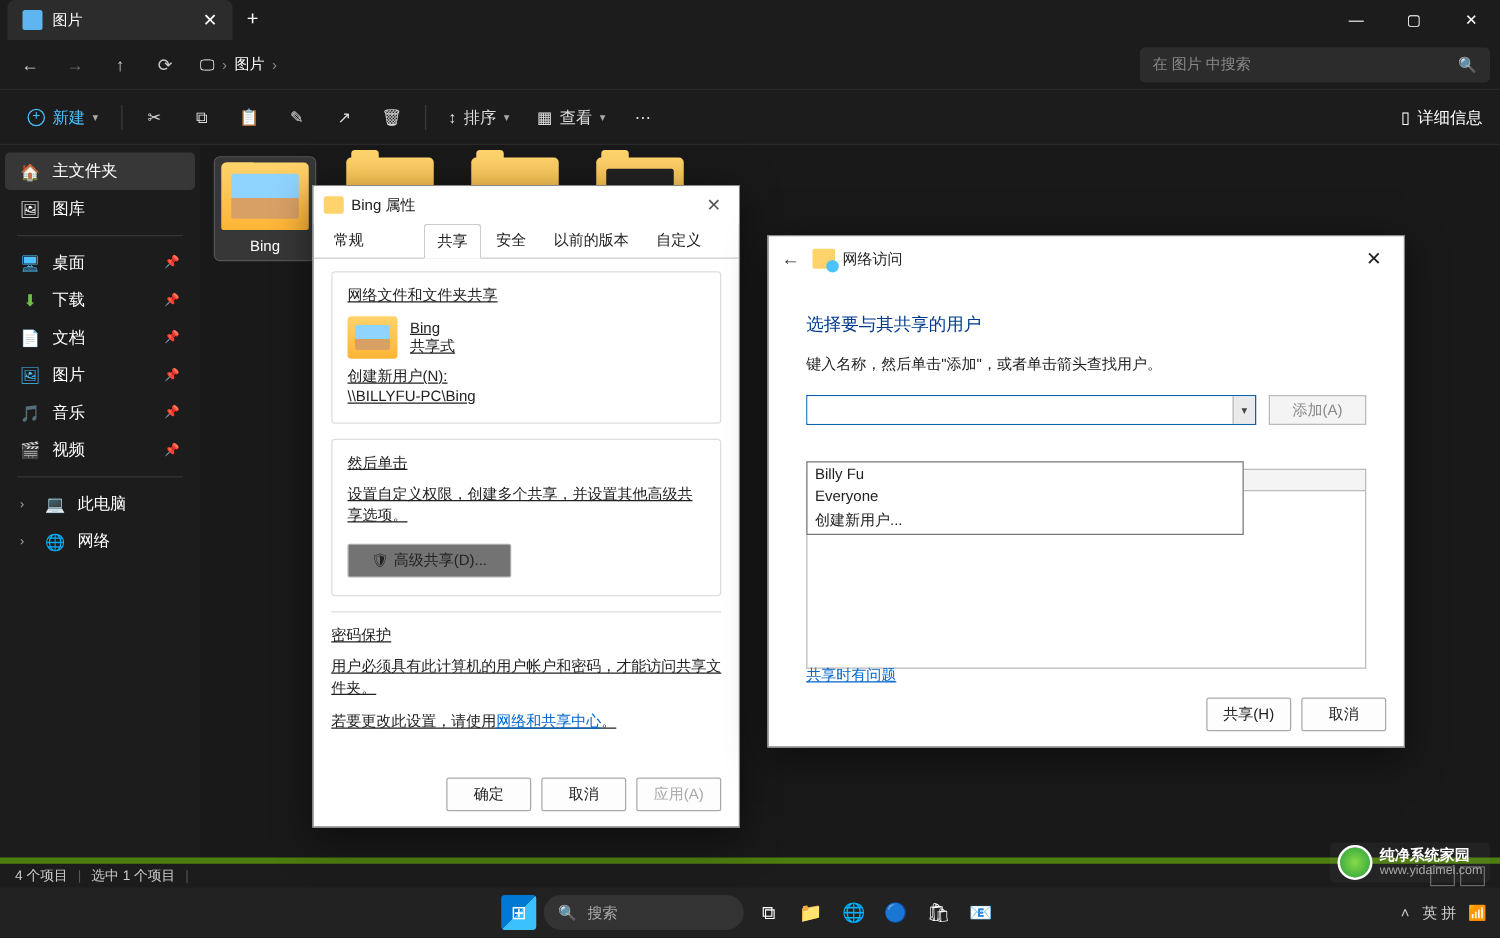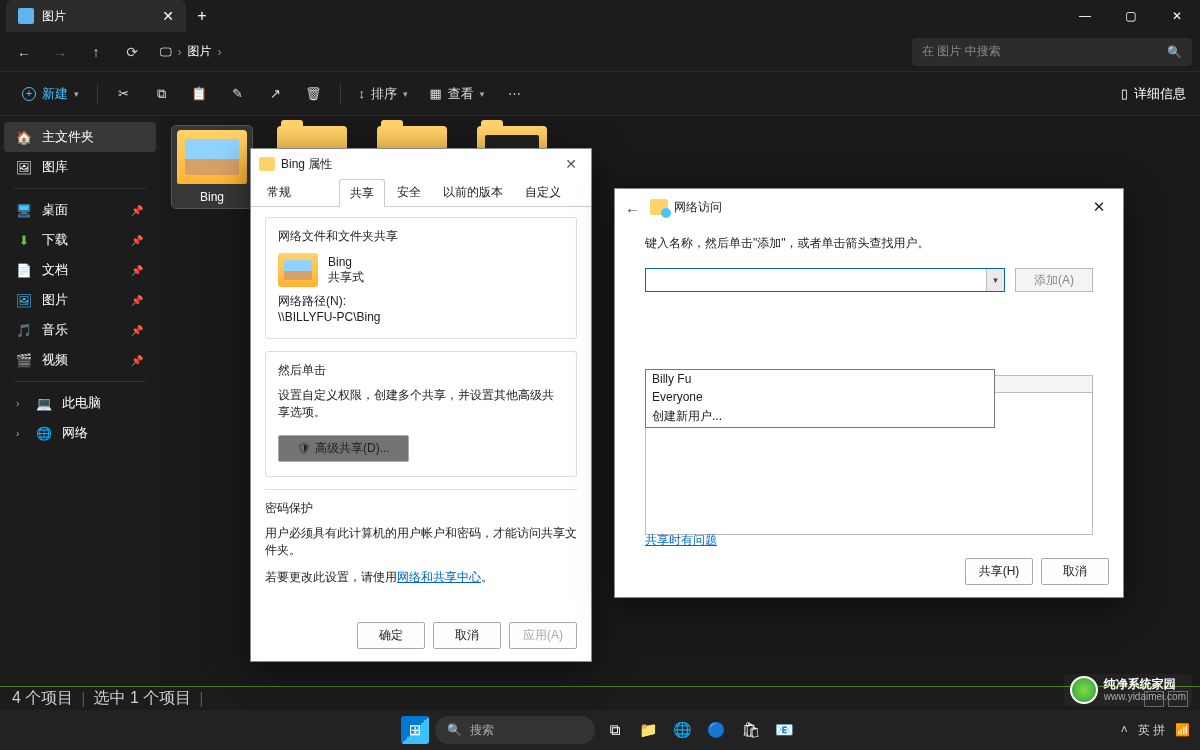--- a/index.html
+++ b/index.html
@@ -47,21 +47,21 @@
 .folder-item { width:80px; text-align:center; cursor:pointer; }
 .folder-item.sel { background:#373737; outline:1px solid #555; border-radius:4px; padding:4px 2px; }
 .folder-thumb { width:70px; height:54px; margin:0 auto 6px; background:linear-gradient(180deg,#ffd36b 0%,#ffb434 100%); border-radius:4px 4px 2px 2px; position:relative; display:flex; align-items:center; justify-content:center; }
 .folder-thumb .tab-flap { position:absolute; top:-6px; left:4px; width:22px; height:8px; background:#ffd36b; border-radius:3px 3px 0 0; }
 .folder-thumb.preview { overflow:hidden; }
 .folder-thumb.preview .img { width:54px;height:36px;background:linear-gradient(180deg,#8fd3ff 0 55%,#d9a066 55%); border-radius:2px; }
 .folder-thumb.dark .img { width:54px;height:36px; background:#222; border-radius:2px; }
 .folder-label { font-size:12px; }
 
 
-.statusbar { position:absolute; left:0; bottom:40px; height:24px; width:100%; background:#1c1c1c; display:flex; align-items:center; padding:0 12px; font-size:16px; color:#ccc; border-top:1px solid #4d7c0f; }
+.statusbar { position:absolute; left:0; bottom:40px; height:24px; width:100%; background:#1c1c1c; display:flex; align-items:center; padding:0 12px; font-size:11px; color:#ccc; border-top:5px solid #4d7c0f; }
 .statusbar .divv { margin:0 8px; color:#555; }
 .viewicons { margin-left:auto; display:flex; gap:4px; }
 .viewicons span { width:20px;height:16px;border:1px solid #666; display:inline-block; }
 
 
 .taskbar { position:absolute; left:0; bottom:0; height:40px; width:100%; background:#222; display:flex; align-items:center; justify-content:center; gap:6px; }
 .taskbar .search { width:160px; height:28px; background:#333; border-radius:14px; display:flex; align-items:center; padding:0 12px; color:#aaa; gap:8px; font-size:12px; }
 .taskicon { width:28px; height:28px; border-radius:4px; display:flex; align-items:center; justify-content:center; font-size:15px; cursor:pointer; }
 .taskbar .tray { position:absolute; right:10px; display:flex; align-items:center; gap:10px; font-size:12px; color:#ccc; }
 .watermark { position:absolute; right:8px; bottom:44px; display:flex; align-items:center; gap:6px; background:rgba(255,255,255,0.04); padding:2px 6px; border-radius:4px; }
@@ -70,21 +70,21 @@
 
 
 .dlg-prop { position:absolute; left:250px; top:148px; width:342px; height:514px; background:#fff; color:#222; border:1px solid #888; box-shadow:0 8px 30px rgba(0,0,0,.5); font-size:12px; }
 .dlg-title { height:30px; display:flex; align-items:center; padding:0 8px; background:#fff; }
 .dlg-title .fico { width:16px;height:14px;background:#ffd36b;margin-right:6px;border-radius:2px; }
 .dlg-title .x { margin-left:auto; width:24px;text-align:center;font-size:14px;cursor:pointer;color:#555; }
 .tabs { display:flex; border-bottom:1px solid #ccc; padding:0 6px; gap:2px; }
 .ptab { padding:5px 10px 4px; cursor:pointer; }
 .ptab.active { border:1px solid #ccc; border-bottom:1px solid #fff; background:#fff; margin-bottom:-1px; border-radius:3px 3px 0 0;margin-left:36px; }
 .dlg-body { padding:10px 14px; }
-.group { border:1px solid #ddd; border-radius:3px; padding:10px 12px 14px; margin-bottom:12px; position:relative; }
+.group { border:1px solid #ddd; border-radius:3px; padding:10px 12px 14px; margin-bottom:12px; position:relative;text-decoration:underline; }
 .group-title { font-size:12px; margin-bottom:8px; }
 .group .inner-row { display:flex; gap:10px; align-items:center; margin-bottom:6px; }
 .fthumb { width:40px;height:34px;background:linear-gradient(#ffd36b,#ffb434);border-radius:3px;position:relative;display:flex;align-items:center;justify-content:center; }
 .fthumb .timg{ width:28px;height:20px;background:linear-gradient(#8fd3ff 0 55%,#d9a066 55%);border-radius:2px; }
 .btn-s { border:1px solid #aaa; padding:4px 18px; background:#737373; border-radius:2px; cursor:pointer; display:inline-block; text-align:center; }
 .btn-highlight { border:4px solid #1a9fe0; padding:8px 0; width:90px; text-align:center; }
 .btn-shield::before { content:"🛡"; margin-right:4px; font-size:11px; }
 a.lnk { color:#0066cc; text-decoration:underline; cursor:pointer; }
 .dlg-footer { position:absolute; bottom:12px; right:14px; display:flex; gap:8px; }
 .btn-f { border:1px solid #aaa; padding:4px 0; width:68px; background:#fdfdfd; border-radius:2px; cursor:pointer; text-align:center; }
@@ -329,21 +329,21 @@
       <div class="group-title">网络文件和文件夹共享</div>
       <div class="inner-row">
         <div class="fthumb">
             <div class="timg"></div>
           </div>
         <div>
           <div>Bing</div>
           <div>共享式</div>
         </div>
       </div>
-      <div style="margin-top:4px">网络路径(N):</div>
+      <div style="margin-top:4px">创建新用户(N):</div>
       <div>\\BILLYFU-PC\Bing</div>
     </div>
     <div class="group">
       <div class="group-title">然后单击</div>
       <div style="margin-bottom:14px">设置自定义权限，创建多个共享，并设置其他高级共享选项。</div>
       <span class="btn-s btn-shield">高级共享(D)...</span>
     </div>
     <div class="group" style="border-bottom:none;border-left:none;border-right:none;border-radius:0;padding-left:0;padding-right:0;">
       <div class="group-title">密码保护</div>
       <div style="margin-bottom:10px">用户必须具有此计算机的用户帐户和密码，才能访问共享文件夹。</div>
@@ -358,20 +358,21 @@
 </div>
 
 <div class="dlg-net">
   <div class="net-head">
     <span class="back">←</span>
     <span class="nico"></span>
     <span>网络访问</span>
     <span class="x">✕</span>
   </div>
   <div class="net-body">
+    <h3>选择要与其共享的用户</h3>
     <div>键入名称，然后单击"添加"，或者单击箭头查找用户。</div>
     <div class="inputrow">
       <div class="combo">
         <input type="text" style="caret-color: rgb(0, 0, 0);">
         <div class="dd">
             <span>▾</span>
           </div>
       </div>
       <div class="addbtn">
           <span>添加(A)</span>

